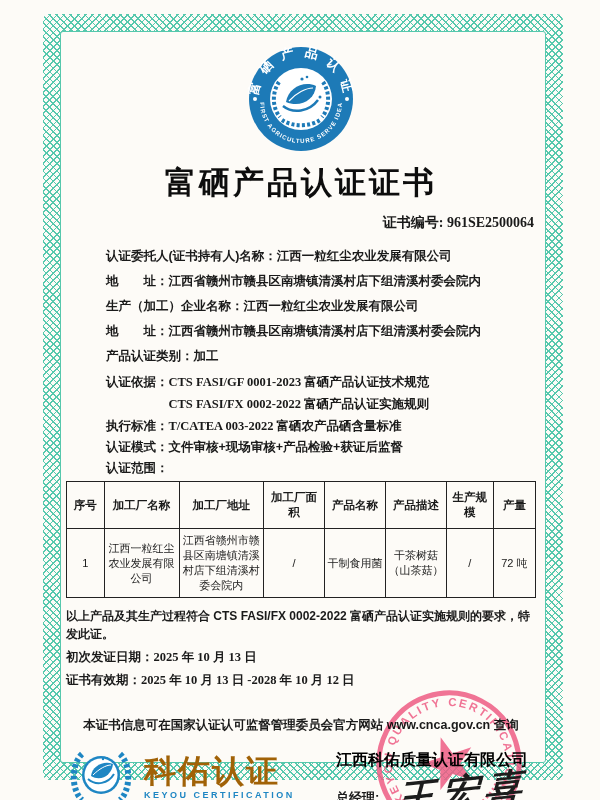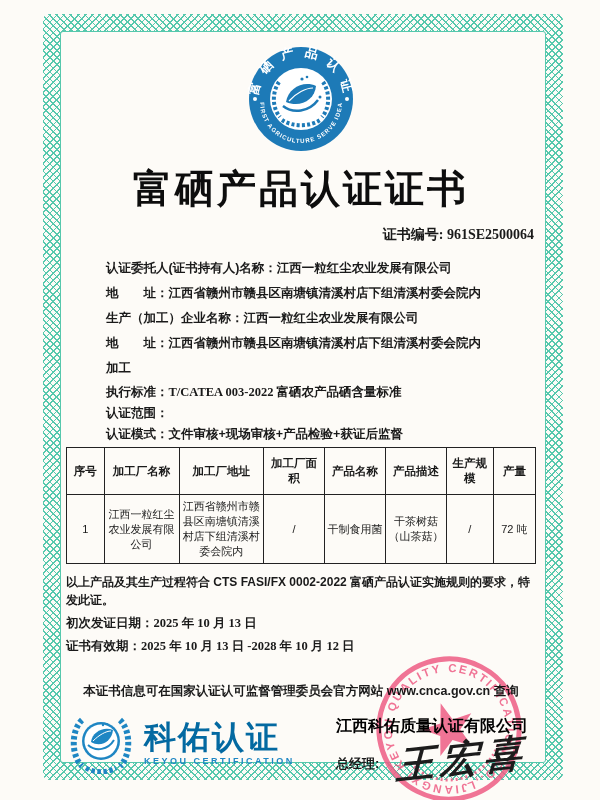--- a/index.html
+++ b/index.html
@@ -22,21 +22,21 @@
   .frame-inner {
     position:absolute; inset:17px;
     background:#fdfbf7;
     border:1.5px solid #56c8ad;
     border-radius:3px;
   }
   
   .content { position:absolute; left:66px; top:36px; width:470px; z-index:2; }
   .seal-wrap { text-align:center; margin-top:8px; }
   .cert-title {
-    text-align:center; font-size:39px; font-weight:bold; letter-spacing:3px;
+    text-align:center; font-size:31px; font-weight:bold; letter-spacing:3px;
     margin-top:4px; color:#0d0d0d;
   }
   .cert-no {
     text-align:right; font-weight:bold; font-size:14px; margin-top:10px; padding-right:2px;
     font-family:"Liberation Serif","DejaVu Serif",serif;
   }
   .fields { margin-top:12px; }
   .frow { display:flex; font-size:12.5px; font-weight:bold; line-height:25px;margin-left:40px; }
   .frow .lbl { white-space:pre; }
   .frow .val { }
@@ -55,21 +55,21 @@
   
   .statement { font-size:12px; font-weight:bold; margin-top:9px; line-height:18px; }
   .dates { display:flex; font-size:12.5px; font-weight:bold; line-height:24px; margin-top:2px;gap:48px; }
   .dates .d2 { margin-left:42px; }
   .validity { font-size:12.5px; font-weight:bold; line-height:22px; }
   .query-note { text-align:center; font-size:12.5px; font-weight:bold; margin-top:26px; }
   
   .issuer { position:relative; margin-top:10px; height:80px; }
   .keyou-logo { position:absolute; left:0; top:2px; display:flex; align-items:center; }
   .keyou-text { margin-left:8px; }
-  .keyou-cn { font-size:32px; font-weight:bold; color:#0369a1; letter-spacing:2px; line-height:34px; }
+  .keyou-cn { font-size:32px; font-weight:bold; color:#a16207; letter-spacing:2px; line-height:34px; }
   .keyou-en { font-size:9px; font-weight:bold; color:#1e86c3; letter-spacing:2.5px; margin-top:2px; }
   .issuer-right { position:absolute; right:0; top:6px; text-align:left; width:200px; }
   .issuer-company { font-size:16px; font-weight:bold; color:#000000; }
   .signer-line { margin-top:18px; font-size:13px; font-weight:bold; }
   .signature {
     position:absolute; right:8px; top:18px; font-size:38px; font-weight:bold;
     font-style:italic; transform:rotate(-6deg) skewX(-8deg);
     font-family:"DejaVu Serif","Liberation Serif",serif; color:#1c1c1c; z-index:4;
     letter-spacing:6px;
   }
@@ -137,33 +137,41 @@
     </div>
     <div class="frow">
       <span class="lbl">生产（加工）企业名称：</span>
       <span class="val">江西一粒红尘农业发展有限公司</span>
     </div>
     <div class="frow">
       <span class="lbl">地　　址：</span>
       <span class="val">江西省赣州市赣县区南塘镇清溪村店下组清溪村委会院内</span>
     </div>
     <div class="frow">
+      <span class="lbl">产品认证类别：</span>
       <span class="val">加工</span>
     </div>
 
+    <div class="frow" style="align-items:flex-start; line-height:22px; margin-top:2px;">
+      <span class="lbl">认证依据：</span>
+      <span class="val basis-val">
+        <div class="serifnum">CTS FASI/GF 0001-2023 富硒产品认证技术规范</div>
+        <div class="serifnum">CTS FASI/FX 0002-2022 富硒产品认证实施规则</div>
+      </span>
+    </div>
     <div class="frow" style="line-height:22px;">
       <span class="lbl">执行标准：</span>
       <span class="val serifnum">T/CATEA 003-2022 富硒农产品硒含量标准</span>
     </div>
     <div class="frow" style="line-height:21px;">
-      <span class="lbl">认证范围：</span>
-    </div>
-    <div class="frow" style="line-height:21px;">
       <span class="lbl">认证模式：</span>
       <span class="val">文件审核+现场审核+产品检验+获证后监督</span>
+    </div>
+    <div class="frow" style="line-height:21px;">
+      <span class="lbl">认证范围：</span>
     </div>
   </div>
 
   <table class="scope">
     <colgroup>
       <col style="width:8%">
         <col style="width:16%">
         <col style="width:18%">
         <col style="width:13%">
       <col style="width:13%">

